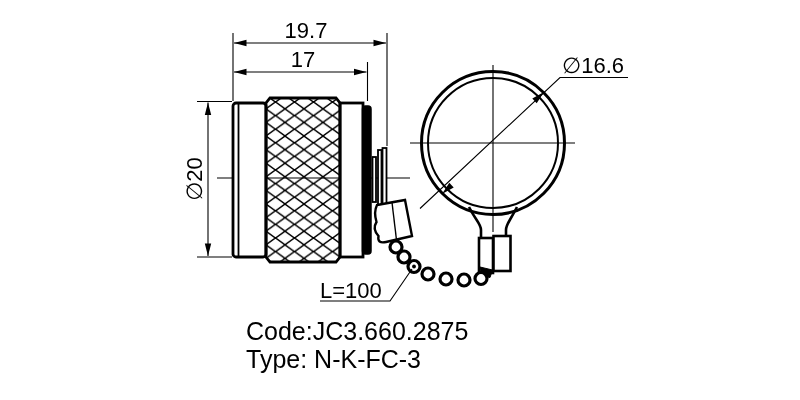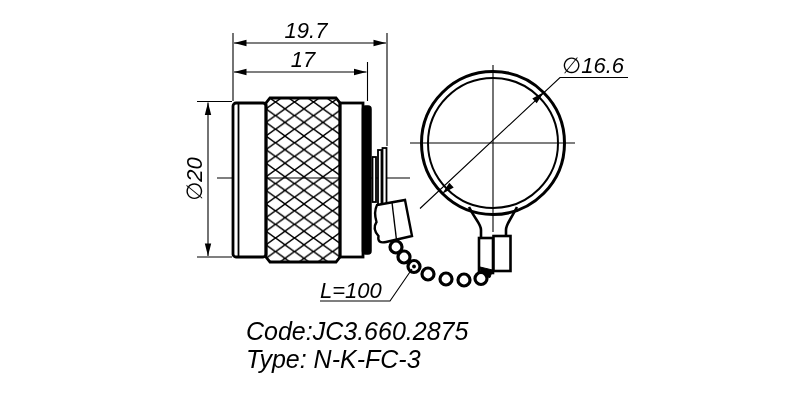--- a/index.html
+++ b/index.html
@@ -1,20 +1,19 @@
 <!DOCTYPE html>
 <html><head>
 <meta charset="utf-8">
 <style>
   html,body{margin:0;padding:0;background:#ffffff;}
   .canvas{
     width:800px;height:400px;position:relative;background:#ffffff;
     font-family:"Liberation Sans","DejaVu Sans",sans-serif;
     overflow:hidden;
-    font-style:italic;
   }
   svg text{
     font-family:"Liberation Sans","DejaVu Sans",sans-serif;
     fill:#000000;
   }
   .dim-text{font-size:22px;}
   .label-text{font-size:25px;}
 </style>
 </head>
 <body>

